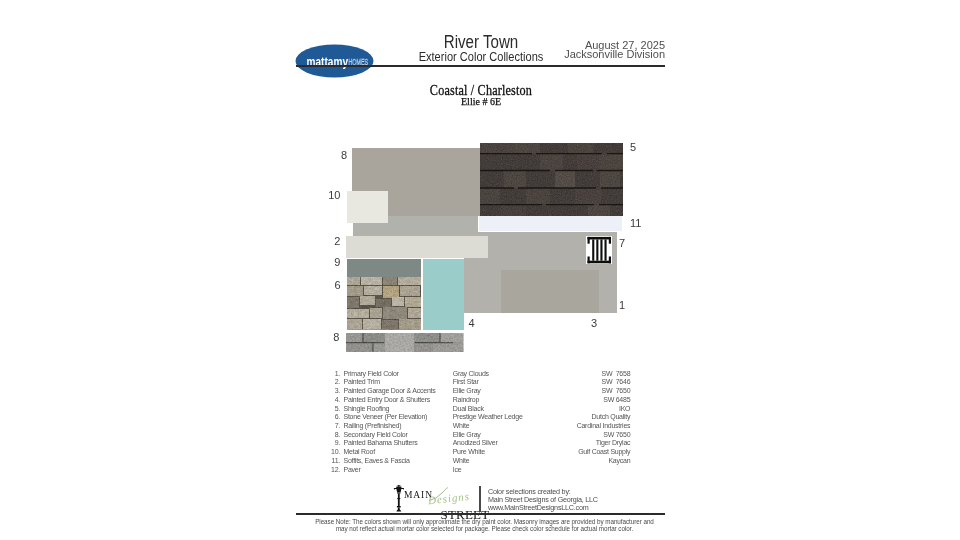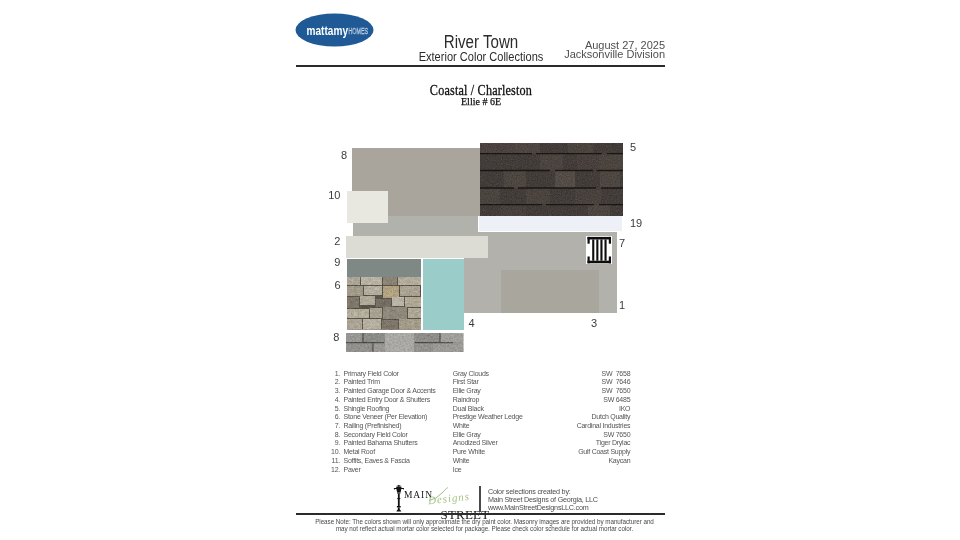--- a/index.html
+++ b/index.html
@@ -4,21 +4,21 @@
 <style>
   html,body{margin:0;padding:0;}
   body{width:960px;height:540px;background:#ffffff;position:relative;overflow:hidden;
        font-family:"Liberation Sans",sans-serif;}
   .abs{position:absolute;}
   .lbl{position:absolute;font-size:11px;color:#3b3b3b;font-family:"Liberation Sans",sans-serif;}
 </style>
 </head>
 <body>
 
-<div class="abs" style="left:295px;top:13px;width:80px;height:34px;">
+<div class="abs" style="left:295px;top:44px;width:80px;height:34px;">
 <svg width="80" height="34" viewBox="0 0 80 34">
   <ellipse cx="39.5" cy="17" rx="39" ry="16.5" fill="#1f5a96"></ellipse>
   <text x="11.5" y="21.5" font-family="Liberation Sans,sans-serif" font-size="12.5" font-weight="bold" fill="#ffffff" textLength="41.5" lengthAdjust="spacingAndGlyphs">mattamy</text>
   <text x="53.5" y="21" font-family="Liberation Sans,sans-serif" font-size="9.5" fill="none" stroke="#d4dfee" stroke-width="0.5" textLength="19.5" lengthAdjust="spacingAndGlyphs">HOMES</text>
 </svg>
 </div>
 
 <div class="abs" style="left:330px;top:32px;width:302px;text-align:center;font-size:18px;color:#2b2b2b;transform:scaleX(0.84);">River Town</div>
 
 <div class="abs" style="left:330px;top:48.5px;width:302px;text-align:center;font-size:13px;color:#2b2b2b;transform:scaleX(0.85);">Exterior Color Collections</div>
@@ -180,21 +180,21 @@
 <div class="lbl" style="right:619.7px;top:235px;">2</div>
 
 <div class="lbl" style="right:619.7px;top:256.2px;">9</div>
 
 <div class="lbl" style="right:619.5px;top:279px;">6</div>
 
 <div class="lbl" style="right:620.6px;top:331.4px;">8</div>
 
 <div class="lbl" style="left:630px;top:141.1px;">5</div>
 
-<div class="lbl" style="left:630px;top:216.8px;">19</div>
+<div class="lbl" style="left:630px;top:216.8px;">11</div>
 
 <div class="lbl" style="left:619px;top:237.4px;">7</div>
 
 <div class="lbl" style="left:618.9px;top:299px;">1</div>
 
 <div class="lbl" style="left:591px;top:316.7px;">3</div>
 
 <div class="lbl" style="left:468.5px;top:316.7px;">4</div>
 
 <div class="abs" id="schedule" style="left:0;top:369.6px;width:960px;font-size:7px;color:#555555;letter-spacing:-0.25px;">

